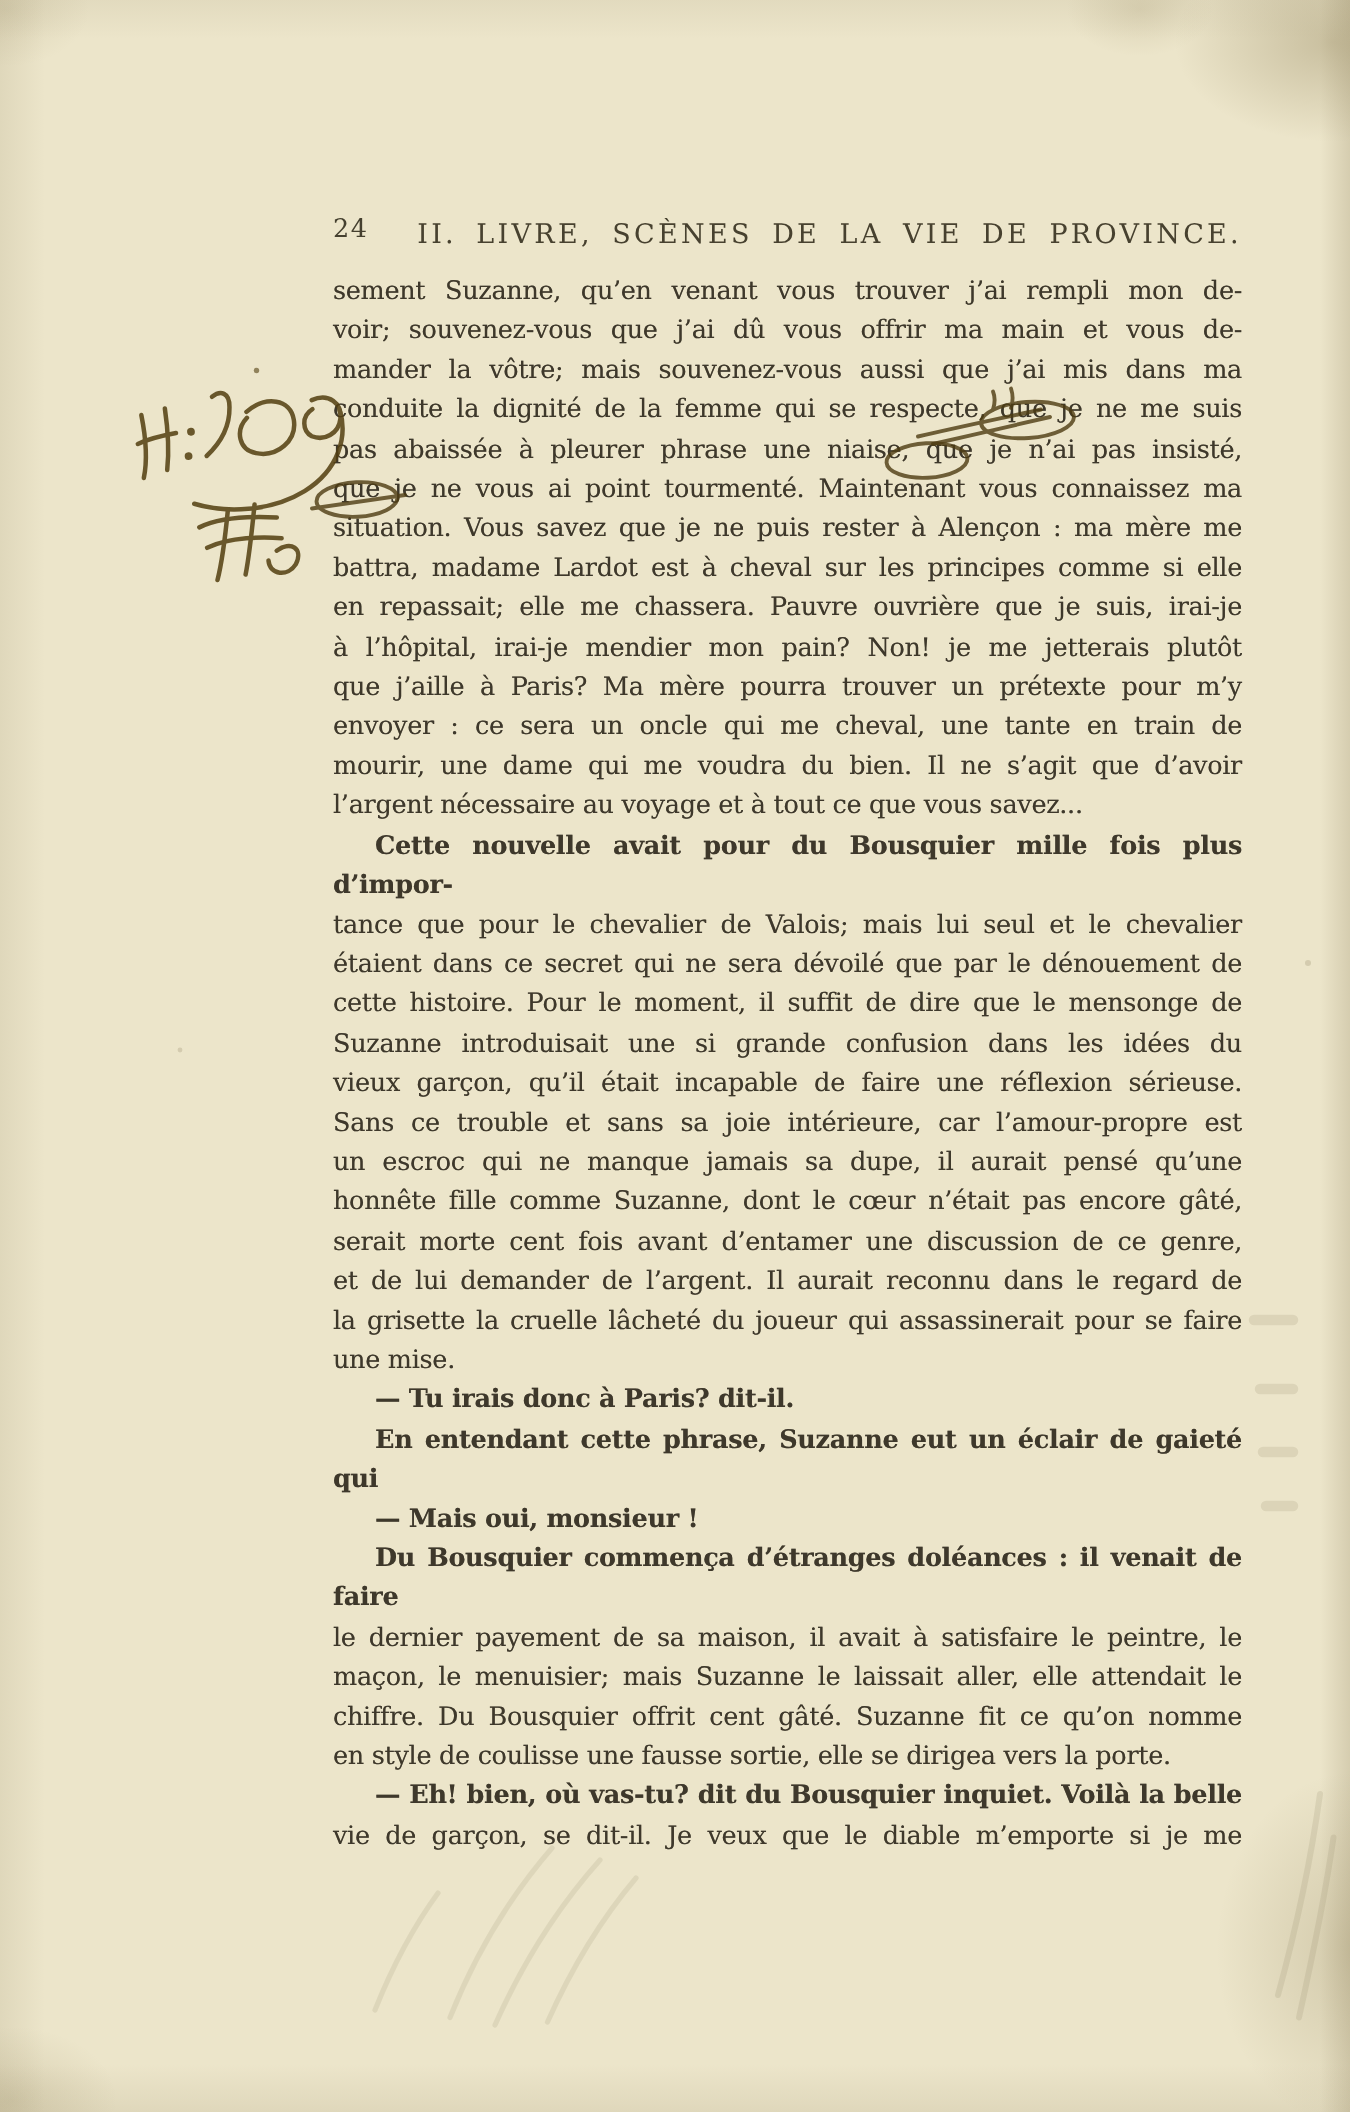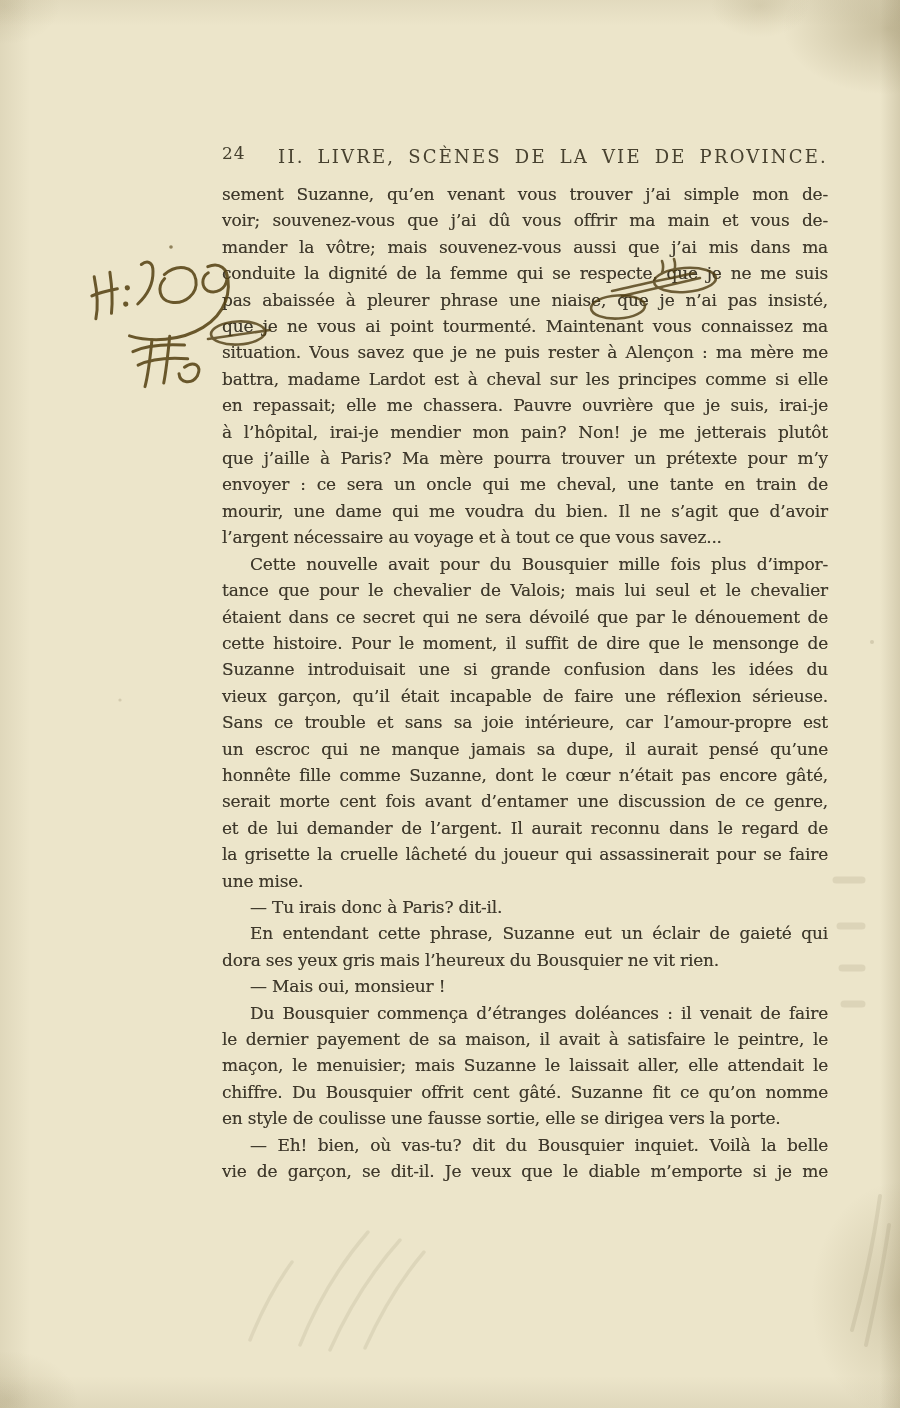--- a/index.html
+++ b/index.html
@@ -36,42 +36,42 @@
     padding-top:4px;
     color:#47412f;
   }
   .text-block{
     position:absolute;top:181px;left:222px;width:606px;
     font-size:17px;line-height:26.4px;letter-spacing:-0.2px;
     text-shadow:0 0 .4px rgba(62,56,43,.55);
   }
   .line{white-space:normal;}
   .line.just{text-align:justify;text-align-last:justify;}
-  .line.indent{text-indent:28px;}
+  .line.indent{text-indent:28px;font-weight:bold;}
   .ink-overlay{
     position:absolute;inset:0;width:900px;height:1408px;
     pointer-events:none;
   }
   .sr{
     position:absolute;width:1px;height:1px;overflow:hidden;
     clip:rect(0 0 0 0);white-space:nowrap;
   }
 </style>
 </head>
 <body>
 
 <div class="page">
 
   <div class="header">
     <span class="page-number">24</span>
     <span class="running-title">II. LIVRE, SCÈNES DE LA VIE DE PROVINCE.</span>
   </div>
 
   <div class="text-block" id="text-block">
-      <div class="line just">sement Suzanne, qu’en venant vous trouver j’ai simple mon de-</div>
+      <div class="line just">sement Suzanne, qu’en venant vous trouver j’ai rempli mon de-</div>
       <div class="line just">voir; souvenez-vous que j’ai dû vous offrir ma main et vous de-</div>
       <div class="line just">mander la vôtre; mais souvenez-vous aussi que j’ai mis dans ma</div>
       <div class="line just">conduite la dignité de la femme qui se respecte, que je ne me suis</div>
       <div class="line just">pas abaissée à pleurer phrase une niaise, que je n’ai pas insisté,</div>
       <div class="line just">que je ne vous ai point tourmenté. Maintenant vous connaissez ma</div>
       <div class="line just">situation. Vous savez que je ne puis rester à Alençon : ma mère me</div>
       <div class="line just">battra, madame Lardot est à cheval sur les principes comme si elle</div>
       <div class="line just">en repassait; elle me chassera. Pauvre ouvrière que je suis, irai-je</div>
       <div class="line just">à l’hôpital, irai-je mendier mon pain? Non! je me jetterais plutôt</div>
       <div class="line just">que j’aille à Paris? Ma mère pourra trouver un prétexte pour m’y</div>
@@ -86,21 +86,20 @@
       <div class="line just">vieux garçon, qu’il était incapable de faire une réflexion sérieuse.</div>
       <div class="line just">Sans ce trouble et sans sa joie intérieure, car l’amour-propre est</div>
       <div class="line just">un escroc qui ne manque jamais sa dupe, il aurait pensé qu’une</div>
       <div class="line just">honnête fille comme Suzanne, dont le cœur n’était pas encore gâté,</div>
       <div class="line just">serait morte cent fois avant d’entamer une discussion de ce genre,</div>
       <div class="line just">et de lui demander de l’argent. Il aurait reconnu dans le regard de</div>
       <div class="line just">la grisette la cruelle lâcheté du joueur qui assassinerait pour se faire</div>
       <div class="line">une mise.</div>
       <div class="line indent">— Tu irais donc à Paris? dit-il.</div>
       <div class="line indent just">En entendant cette phrase, Suzanne eut un éclair de gaieté qui</div>
-      <div class="line">dora ses yeux gris  mais l’heureux du Bousquier ne vit rien.</div>
       <div class="line indent">— Mais oui, monsieur !</div>
       <div class="line indent just">Du Bousquier commença d’étranges doléances : il venait de faire</div>
       <div class="line just">le dernier payement de sa maison, il avait à satisfaire le peintre, le</div>
       <div class="line just">maçon, le menuisier; mais Suzanne le laissait aller, elle attendait le</div>
       <div class="line just">chiffre. Du Bousquier offrit cent gâté. Suzanne fit ce qu’on nomme</div>
       <div class="line">en style de coulisse une fausse sortie, elle se dirigea vers la porte.</div>
       <div class="line indent just">— Eh! bien, où vas-tu? dit du Bousquier inquiet. Voilà la belle</div>
       <div class="line just">vie de garçon, se dit-il. Je veux que le diable m’emporte si je me</div>
     </div>
 

